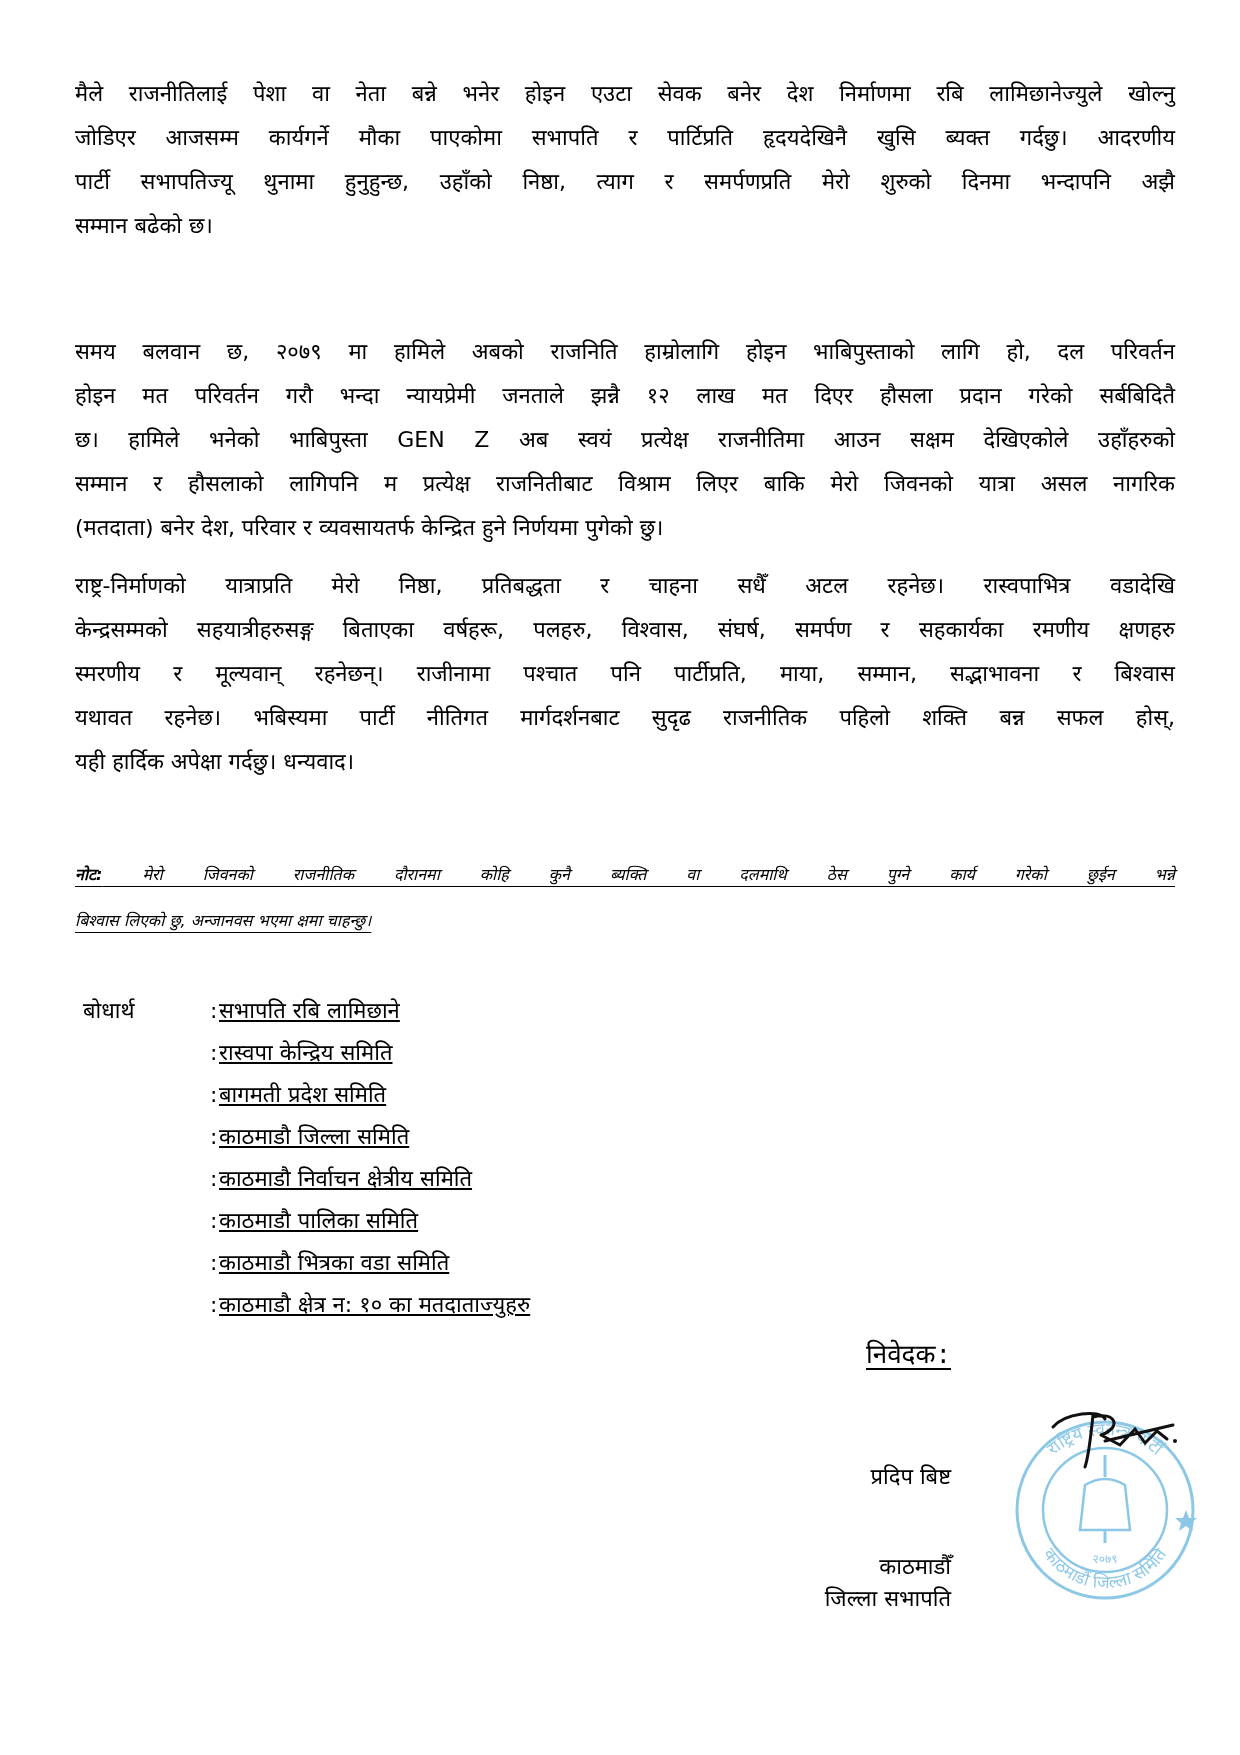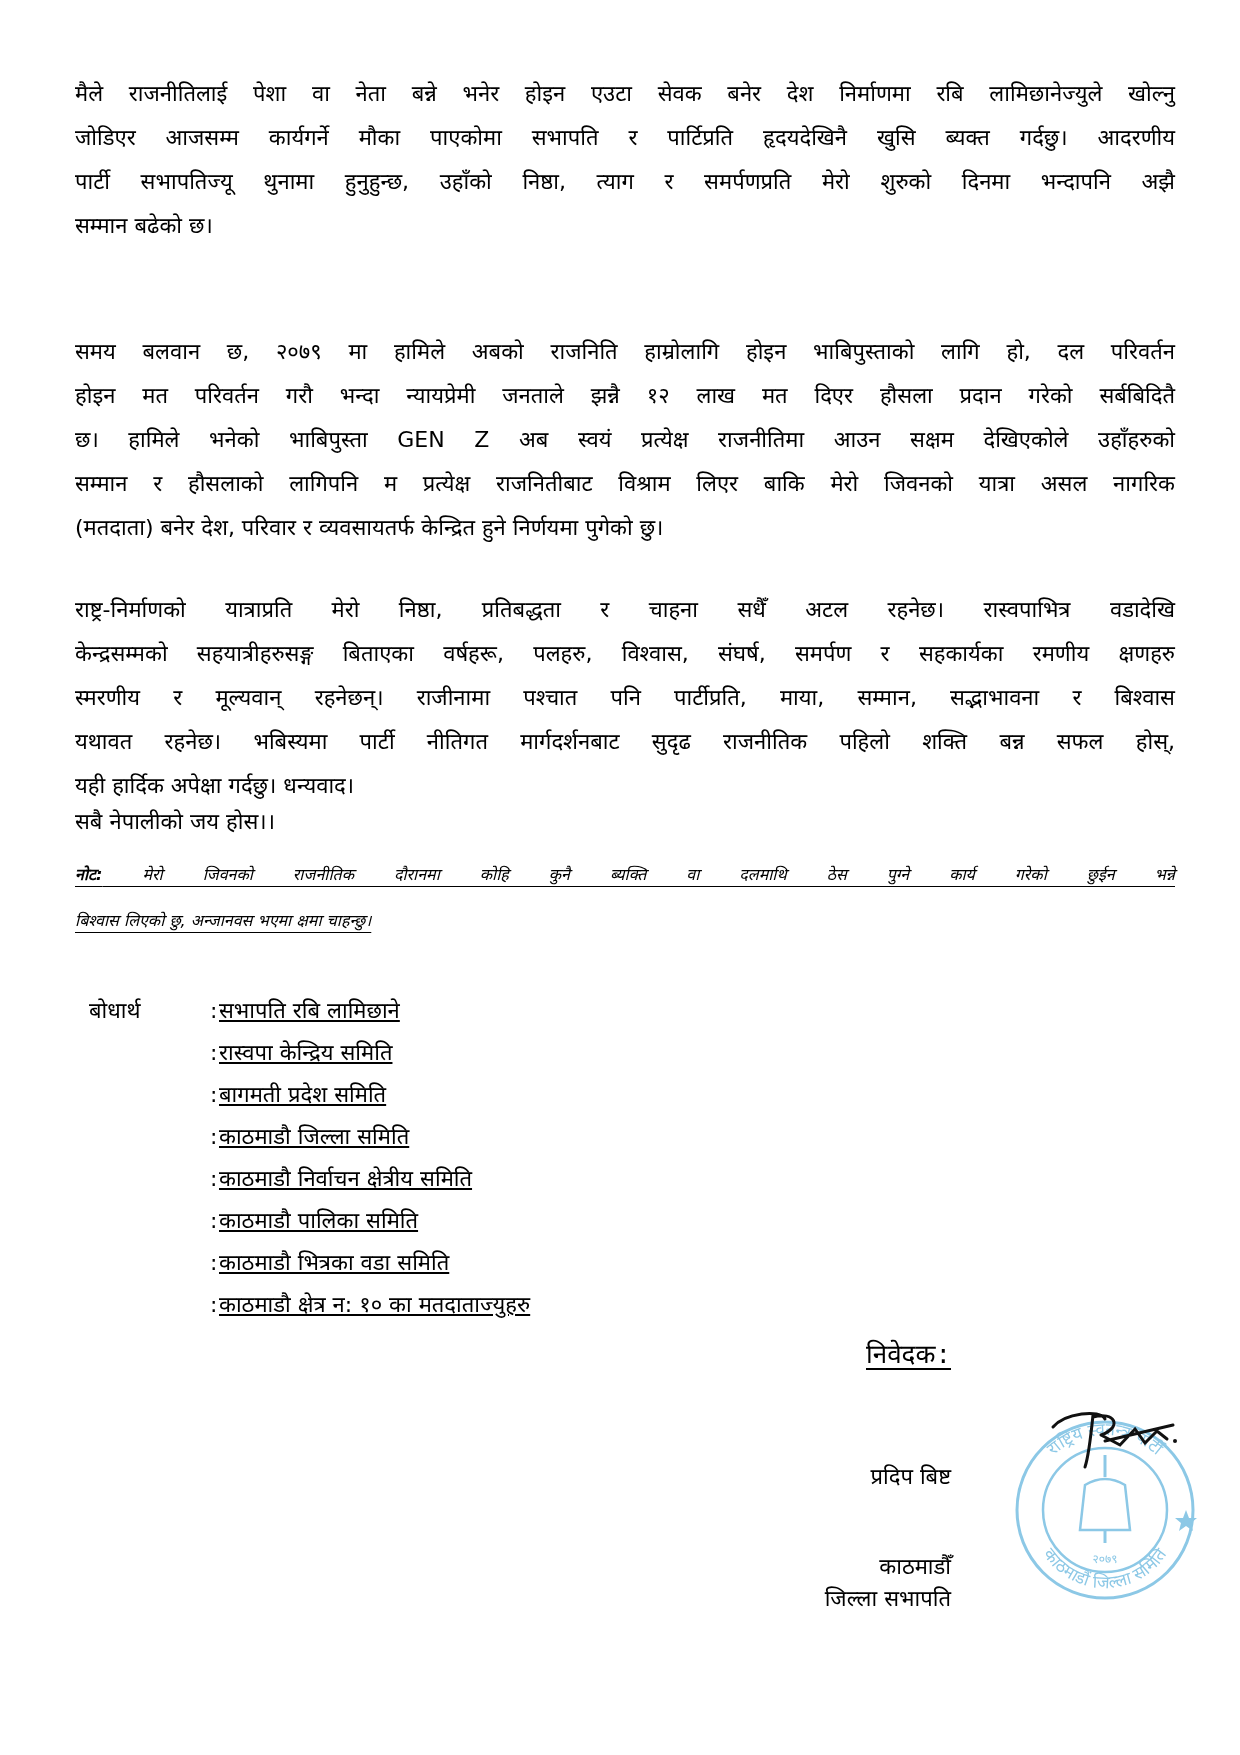--- a/index.html
+++ b/index.html
@@ -10,34 +10,34 @@
   .page { position: absolute; left: 0; top: 0; width: 1016px; height: 1755px; background: #ffffff; }
   .para {
     position: absolute; left: 75px; width: 1100px;
     font-size: 22px; line-height: 44px; text-align: justify;
     text-align-last: left; margin: 0;
   }
   .para .line { display: block; text-align: justify; text-align-last: justify; white-space: nowrap; }
   .para .line.last { text-align-last: left; }
   #para1 { top: 72px; }
   #para2 { top: 330px; }
-  #para3 { top: 588px; }
+  #para3 { top: 564px; }
   #closing { top: 800px; }
   .note {
     position: absolute; left: 75px; width: 1100px; top: 852px;
     font-size: 16px; line-height: 46px; font-style: italic;
   }
   .note .line { display: block; white-space: nowrap; text-decoration: underline; text-underline-offset: 6px; }
   .note .line.full { text-align: justify; text-align-last: justify; }
   .note .note-label { font-weight: bold; }
   .cc {
     position: absolute; left: 75px; top: 990px; font-size: 22px;
   }
   .cc-row { position: relative; height: 42px; line-height: 42px; white-space: nowrap; }
-  .cc-label { position: absolute; left: 14px; top: 0; }
+  .cc-label { position: absolute; left: 8px; top: 0; }
   .cc-colon { position: absolute; left: 135px; top: 0; }
   .cc-value { position: absolute; left: 144px; top: 0; text-decoration: underline; }
   .applicant {
     position: absolute; right: 65px; top: 1335px; font-size: 26px;
     text-decoration: underline; text-underline-offset: 5px; font-family: Liberation Mono, monospace;
   }
   .stamp {
     position: absolute; left: 1010px; top: 1415px; width: 190px; height: 190px;
   }
   .signature { position: absolute; left: 1045px; top: 1405px; width: 140px; height: 70px; }
@@ -69,23 +69,20 @@
   </div>
 
   <div class="para" id="para3">
     <span class="line">राष्ट्र-निर्माणको यात्राप्रति मेरो निष्ठा, प्रतिबद्धता र चाहना सधैँ अटल रहनेछ। रास्वपाभित्र वडादेखि</span>
     <span class="line">केन्द्रसम्मको सहयात्रीहरुसङ्ग बिताएका वर्षहरू, पलहरु, विश्वास, संघर्ष, समर्पण र सहकार्यका रमणीय क्षणहरु</span>
     <span class="line">स्मरणीय र मूल्यवान् रहनेछन्। राजीनामा पश्चात पनि पार्टीप्रति, माया, सम्मान, सद्भाभावना र बिश्वास</span>
     <span class="line">यथावत रहनेछ। भबिस्यमा पार्टी नीतिगत मार्गदर्शनबाट सुदृढ राजनीतिक पहिलो शक्ति बन्न सफल होस्,</span>
     <span class="line last">यही हार्दिक अपेक्षा गर्दछु। धन्यवाद।</span>
   </div>
 
-  <div class="para" id="closing">
-    <span class="line last">सबै नेपालीको जय होस।।</span>
-  </div>
 
   <div class="note">
     <span class="line full"><span class="note-label">नोट:</span><span> मेरो जिवनको राजनीतिक दौरानमा कोहि कुनै ब्यक्ति वा दलमाथि ठेस पुग्ने कार्य गरेको छुईन भन्ने</span></span>
     <span class="line">बिश्वास लिएको छु, अन्जानवस भएमा क्षमा चाहन्छु।</span>
   </div>
 
   <div class="cc">
     <div class="cc-row">
       <span class="cc-label">बोधार्थ</span>
       <span class="cc-colon">:</span>

